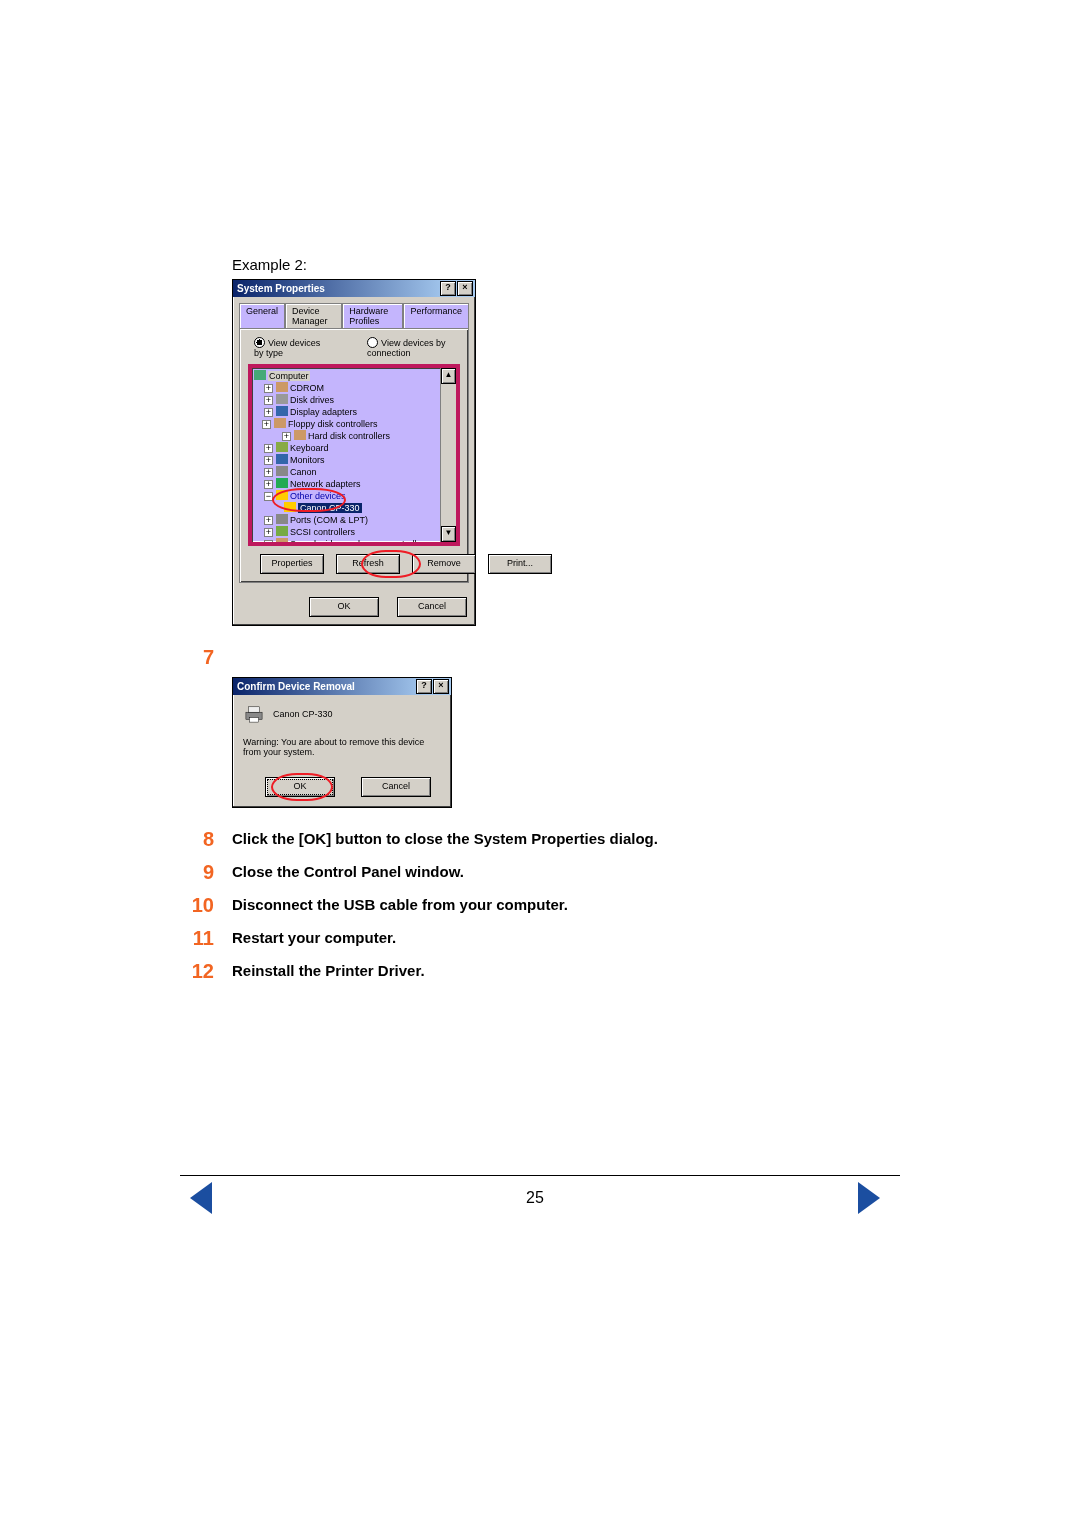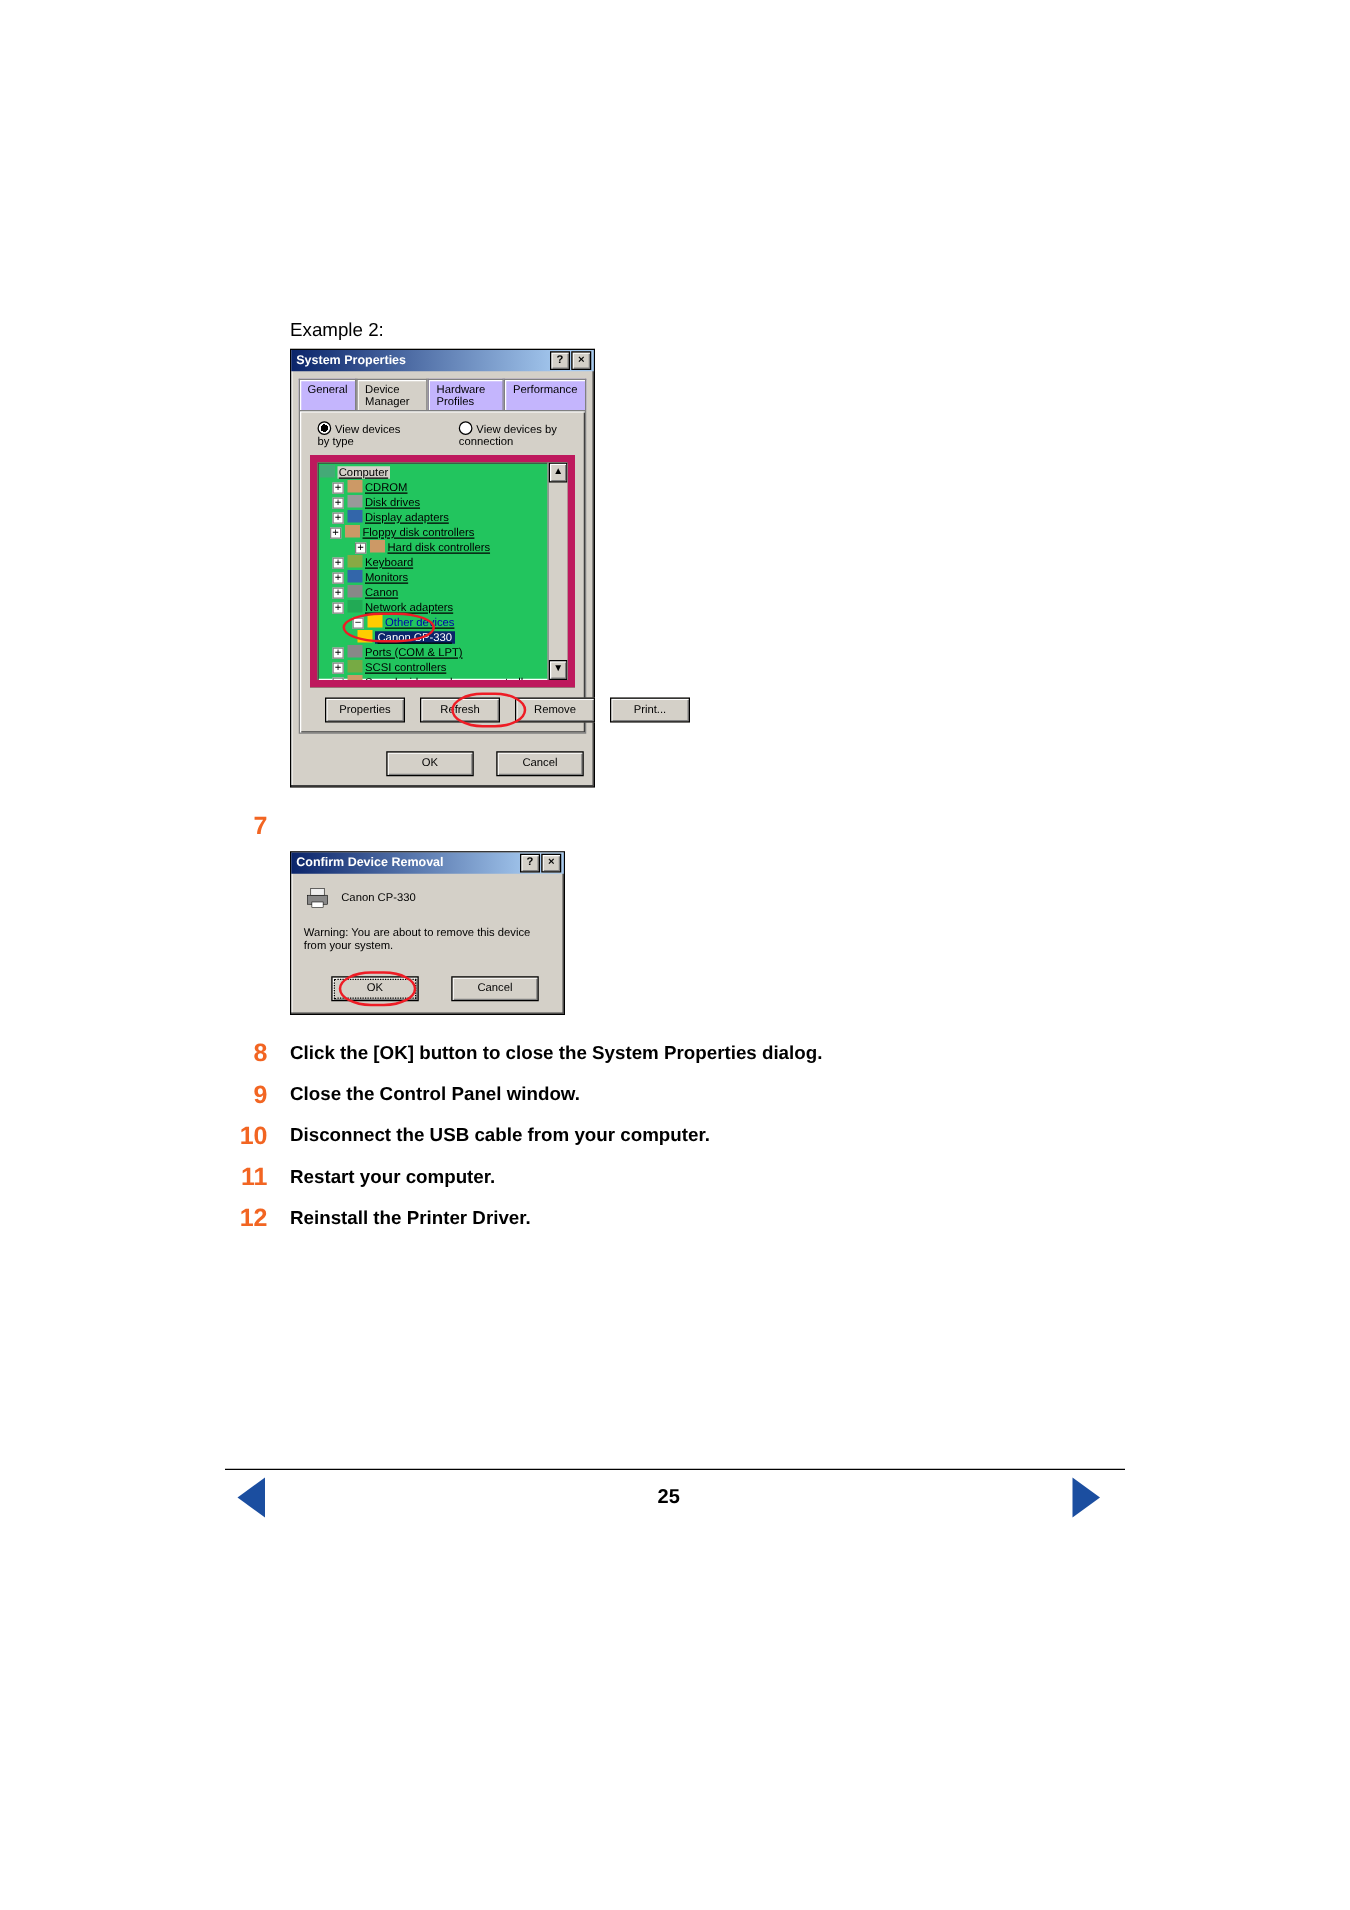--- a/index.html
+++ b/index.html
@@ -103,28 +103,27 @@
     border: 1px solid #000;
     border-radius: 50%;
     margin-right: 3px;
     vertical-align: -2px;
     background: #fff;
   }
   .radio-row span.selected::before {
     background: radial-gradient(circle at center, #000 0 3px, #fff 3px);
   }
   .tree-box {
-    background: #22c55e;
-    border: 6px solid #be185d;
+    background: #c4b5fd;
+    border: 4px solid #be185d;
     box-shadow: inset 1px 1px 0 #404040, inset -1px -1px 0 #fff;
     height: 170px;
     overflow: hidden;
     position: relative;
     padding: 2px;
-    text-decoration: underline;
   }
   .tree {
     font-size: 9px;
     line-height: 12px;
   }
   .tree .node {
     white-space: nowrap;
   }
   .tree .exp {
     display:inline-block;
@@ -254,21 +253,21 @@
     border-right:22px solid #1b4ea0;
     margin-left:10px;
   }
   .nav-next {
     border-top:16px solid transparent;
     border-bottom:16px solid transparent;
     border-left:22px solid #1b4ea0;
     margin-right:20px;
   }
   .page-number {
-    font-weight:bold;
+    font-weight:normal;
     font-size:16px;
   }
 </style>
 </head>
 <body>
 
 <div class="page">
   <div class="content">
 
     <div class="example-label">Example 2:</div>
@@ -297,21 +296,21 @@
             <div class="node"><span class="ic" style="background:#4a7;"></span><span style="background:#d4d0c8; padding:0 1px;">Computer</span></div>
             <div class="node" style="padding-left:10px;"><span class="exp">+</span><span class="ic" style="background:#c96;"></span><span>CDROM</span></div>
             <div class="node" style="padding-left:10px;"><span class="exp">+</span><span class="ic" style="background:#999;"></span><span>Disk drives</span></div>
             <div class="node" style="padding-left:10px;"><span class="exp">+</span><span class="ic" style="background:#36a;"></span><span>Display adapters</span></div>
             <div class="node" style="padding-left:8px;"><span class="exp">+</span><span class="ic" style="background:#c96;"></span><span>Floppy disk controllers</span></div>
             <div class="node" style="padding-left:28px;"><span class="exp">+</span><span class="ic" style="background:#c96;"></span><span>Hard disk controllers</span></div>
             <div class="node" style="padding-left:10px;"><span class="exp">+</span><span class="ic" style="background:#8a4;"></span><span>Keyboard</span></div>
             <div class="node" style="padding-left:10px;"><span class="exp">+</span><span class="ic" style="background:#36a;"></span><span>Monitors</span></div>
             <div class="node" style="padding-left:10px;"><span class="exp">+</span><span class="ic" style="background:#888;"></span><span>Canon</span></div>
             <div class="node" style="padding-left:10px;"><span class="exp">+</span><span class="ic" style="background:#2a5;"></span><span>Network adapters</span></div>
-            <div class="node" style="padding-left:26px;"><span class="exp">−</span><span class="ic" style="background:#fc0;"></span><span style="color:#00a;">Other devices</span></div>
+            <div class="node" style="padding-left:10px;"><span class="exp">−</span><span class="ic" style="background:#fc0;"></span><span style="color:#00a;">Other devices</span></div>
             <div class="node" style="padding-left:30px; position:relative;">
               <span class="ic" style="background:#fc0;"></span><span class="selected-item">Canon CP-330</span>
             </div>
             <div class="node" style="padding-left:10px;"><span class="exp">+</span><span class="ic" style="background:#888;"></span><span>Ports (COM &amp; LPT)</span></div>
             <div class="node" style="padding-left:10px;"><span class="exp">+</span><span class="ic" style="background:#7a4;"></span><span>SCSI controllers</span></div>
             <div class="node" style="padding-left:10px;"><span class="exp">−</span><span class="ic" style="background:#c96;"></span><span>Sound, video and game controllers</span></div>
           </div>
           <div class="tree-scroll">
             <div class="up">▲</div>
             <div class="down">▼</div>

